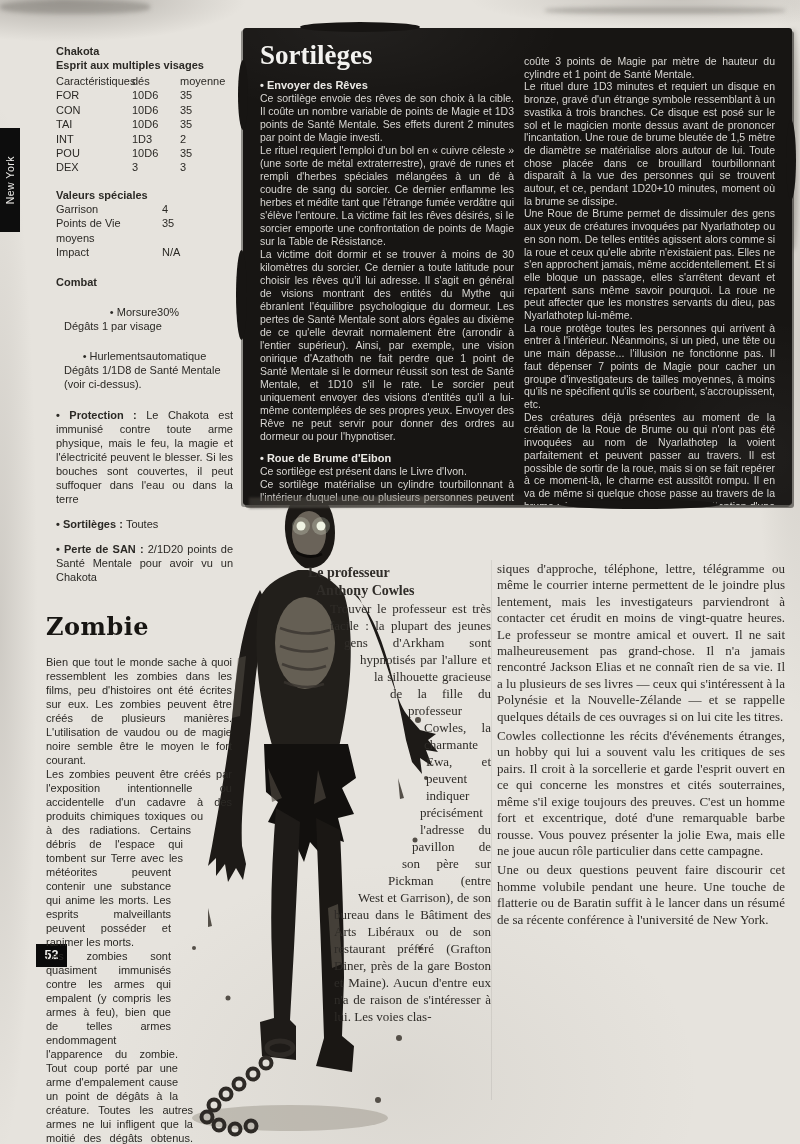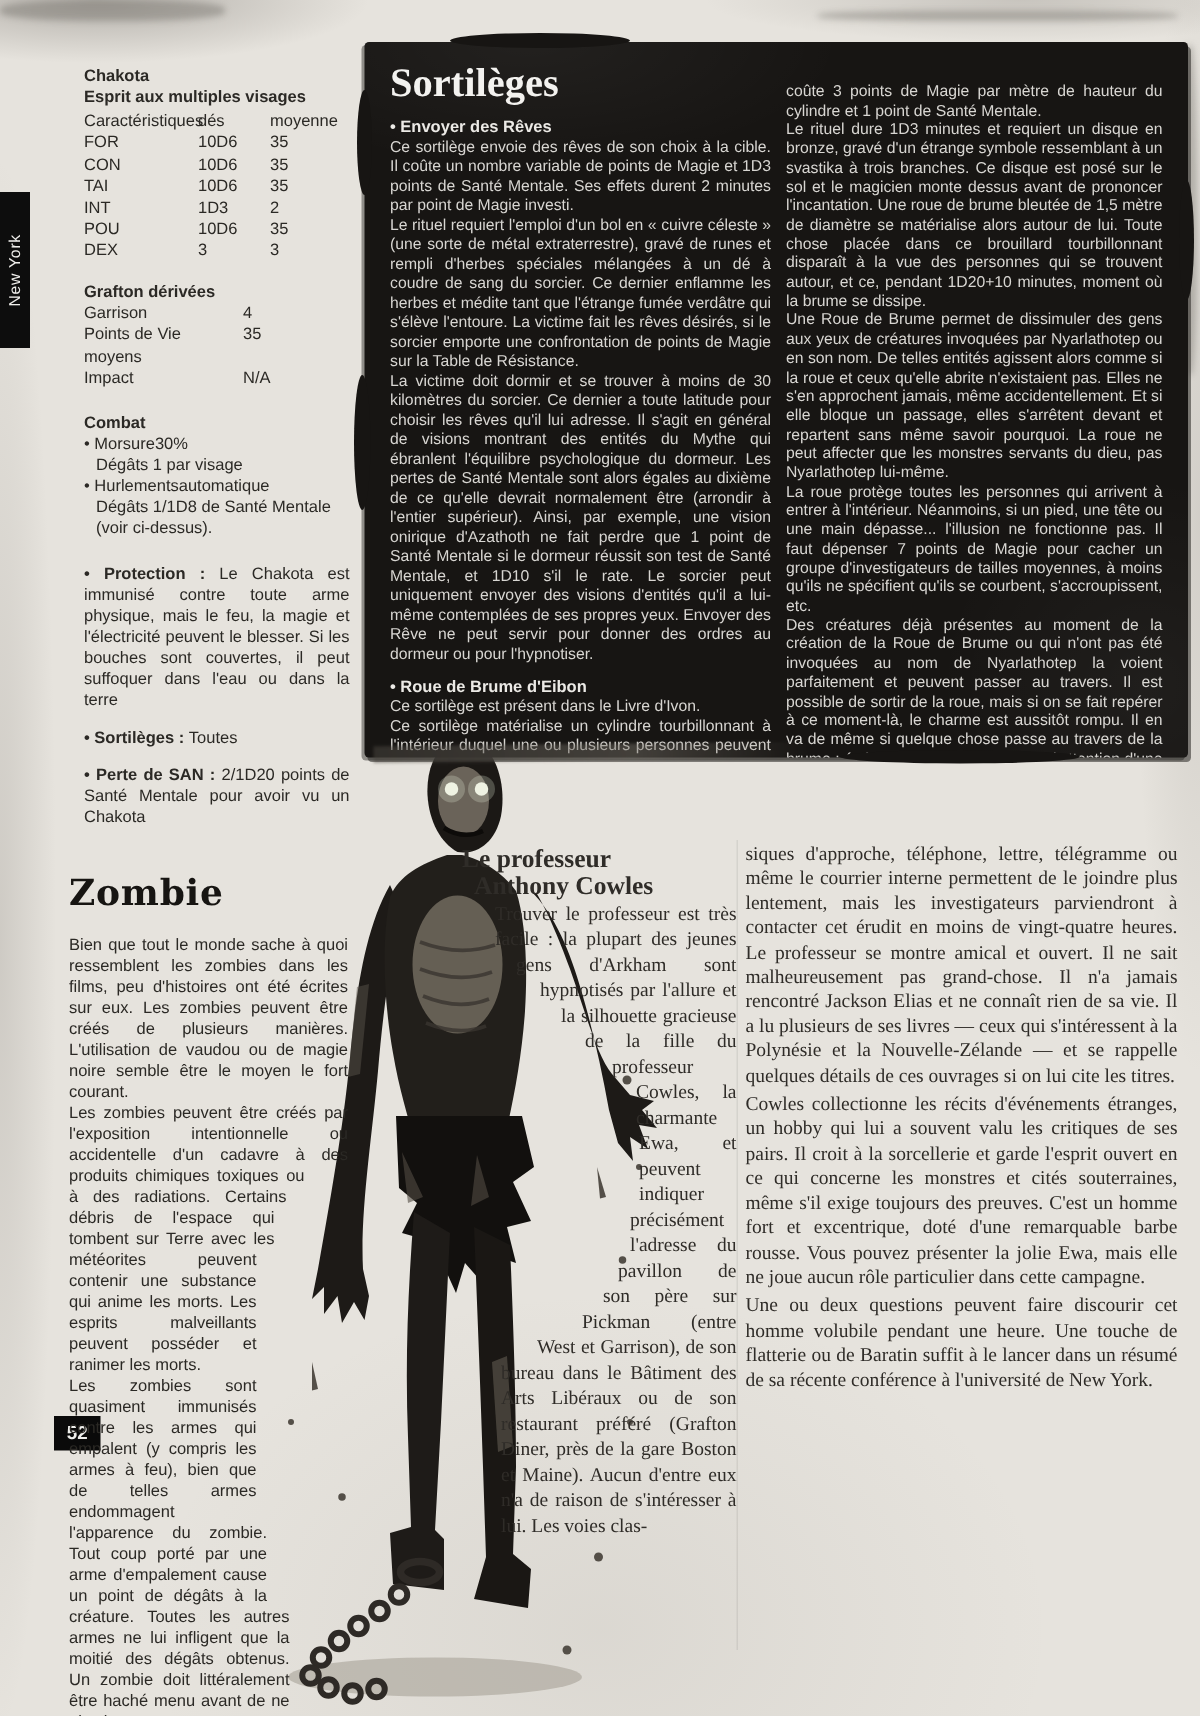--- a/index.html
+++ b/index.html
@@ -21,21 +21,21 @@
   .page-num{position:absolute;left:36px;top:944px;width:31px;height:23px;background:#0a0a0a;
     color:#efefec;font-weight:bold;font-size:12.5px;line-height:23px;text-align:center;}
   .smudge{position:absolute;background:rgba(80,76,70,.3);filter:blur(2px);border-radius:40%;}
   
   .left-col{position:absolute;left:46px;top:44px;width:187px;font-size:11px;line-height:14px;}
   .statblock{padding-left:10px;}
   .b{font-weight:bold;}
   .stat-grid{display:grid;grid-template-columns:76px 48px 1fr;line-height:14.4px;}
   .derived-grid{display:grid;grid-template-columns:106px 1fr;line-height:14.4px;}
   .sec-gap{margin-top:13px;}
-  .atk-line{display:flex;justify-content:flex-start;}
+  .atk-line{display:flex;justify-content:center;margin-top:16px;}
   .atk-detail{padding-left:8px;}
   .note{margin-top:4px;text-align:justify;}
   .note-label{font-weight:bold;}
   .note-label::after{content:" ";}
   .notes-block{margin-top:17px;}
   .zombie-title{font-family:"DejaVu Serif","Liberation Serif",serif;font-weight:bold;
     font-size:24px;line-height:32px;letter-spacing:.5px;color:#171512;margin:27px 0 12px;}
   .zombie-body{text-align:justify;}
   .zombie-body p{margin:0;}
   .fr{float:right;clear:right;}
@@ -55,21 +55,21 @@
   .box-col{position:absolute;top:12px;font-size:10.5px;line-height:13px;text-align:justify;}
   .box-col p{margin:0;}
   .box-left{left:17px;width:254px;}
   .box-right{left:281px;top:27px;width:251px;line-height:12.7px;}
   .spell-title{font-family:"Liberation Serif",serif;font-weight:bold;font-size:27px;
     line-height:30px;color:#f3f2ef;margin:0 0 9px 0;text-align:left;}
   .spell-h{font-weight:bold;font-size:11px;color:#eceae6;text-align:left;}
   .spell-h.gap{margin-top:9px;}
   
   .serif{font-family:"Liberation Serif",serif;color:#2f2c28;}
-  .prof-heading{position:absolute;left:308px;top:564px;font-weight:bold;font-size:17px;line-height:18px;}
+  .prof-heading{position:absolute;left:308px;top:564px;font-weight:bold;font-size:14px;line-height:18px;}
   .prof-heading .l2{padding-left:8px;}
   .prof-body{position:absolute;left:300px;top:600px;width:191px;font-size:13px;line-height:17px;text-align:justify;}
   .right-serif{position:absolute;left:497px;top:561px;width:288px;font-size:13px;line-height:16.4px;text-align:justify;}
   .right-serif p{margin:0 0 3px 0;}
   .conseil-label{font-weight:bold;}
   .col-crease{position:absolute;left:491px;top:560px;width:1px;height:540px;background:rgba(0,0,0,.07);}
   
   .zombie-art{position:absolute;left:168px;top:478px;width:272px;height:666px;z-index:1;}
   .text-layer{position:relative;z-index:2;}
 </style>
@@ -168,21 +168,21 @@
             <span>1D3</span>
             <span>2</span>
         <span>POU</span>
             <span>10D6</span>
             <span>35</span>
         <span>DEX</span>
             <span>3</span>
             <span>3</span>
       </div>
 
-      <div class="b sec-gap">Grafton dérivées</div>
+      <div class="b sec-gap">Valeurs spéciales</div>
       <div class="derived-grid">
         <span>Garrison</span>
             <span>4</span>
         <span>Points de Vie moyens</span>
             <span>35</span>
         <span>Impact</span>
             <span>N/A</span>
       </div>
 
       <div class="b sec-gap" style="margin-top:16px;">Combat</div>

